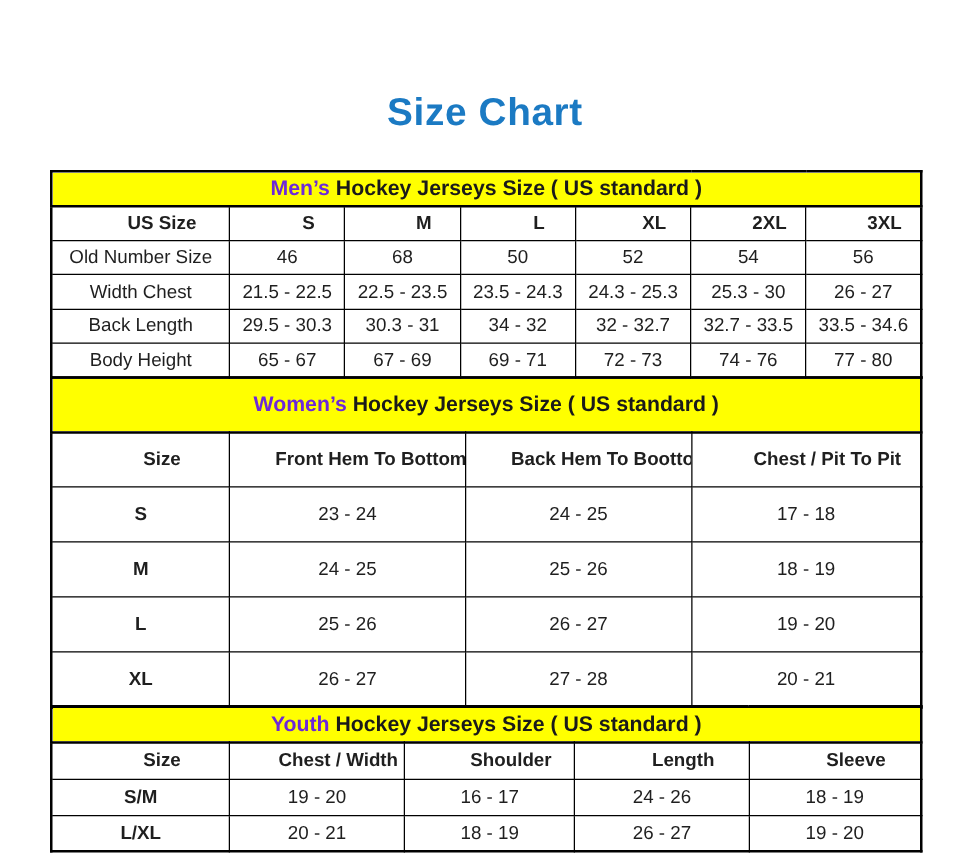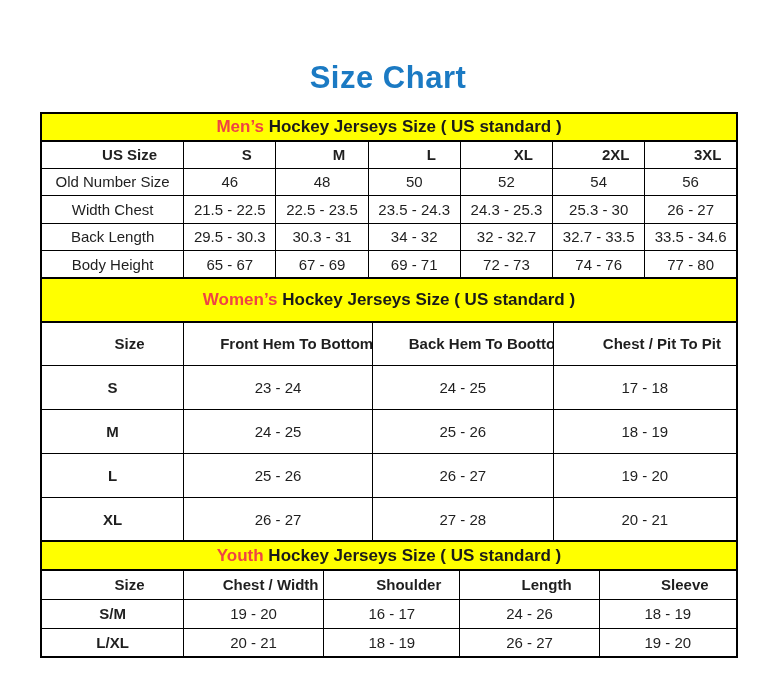--- a/index.html
+++ b/index.html
@@ -6,21 +6,21 @@
   html, body { margin: 0; padding: 0; background: #ffffff; }
   body {
     width: 776px; height: 692px;
     font-family: "Liberation Sans", sans-serif;
     color: #1f1f1f;
     overflow: hidden;
   }
   .page { width: 776px; height: 692px; position: relative; }
 
   .page-title {
-    margin: 0;
+    margin: 12px;
     padding-top: 60px;
     padding-bottom: 16px;
     text-align: center;
     font-size: 31px;
     font-weight: bold;
     color: #1b7ac3;
     letter-spacing: 0.5px;
   }
 
   .chart-wrap { margin: 0 38px 0 40px; }
@@ -47,21 +47,21 @@
   .section-row td {
     background: #ffff00;
     font-weight: bold;
     font-size: 17px;
     border: 2.5px solid #000;
     color: #1a1a1a;
   }
   .sec-men   { height: 41px; }
   .sec-women { height: 37px; }
   .sec-youth { height: 30px; }
-  .accent-red { color: #ef4444; }
+  .accent-red { color: #6d28d9; }
 
   .head-row th { font-weight: bold; padding-left: 36px; }
 
   .men   tr { height: 27.5px; }
   .women tr { height: 44px; }
   .youth tr { height: 29px; }
 
   .women td.lbl, .youth td.lbl { font-weight: bold; }
   .men td.lbl { font-weight: normal; }
 
@@ -100,21 +100,21 @@
         <th>S</th>
         <th>M</th>
         <th>L</th>
         <th>XL</th>
         <th>2XL</th>
         <th>3XL</th>
       </tr>
       <tr>
         <td class="lbl">Old Number Size</td>
         <td>46</td>
-        <td>48</td>
+        <td>68</td>
         <td>50</td>
         <td>52</td>
         <td>54</td>
         <td>56</td>
       </tr>
       <tr>
         <td class="lbl">Width Chest</td>
         <td>21.5 - 22.5</td>
         <td>22.5 - 23.5</td>
         <td>23.5 - 24.3</td>

